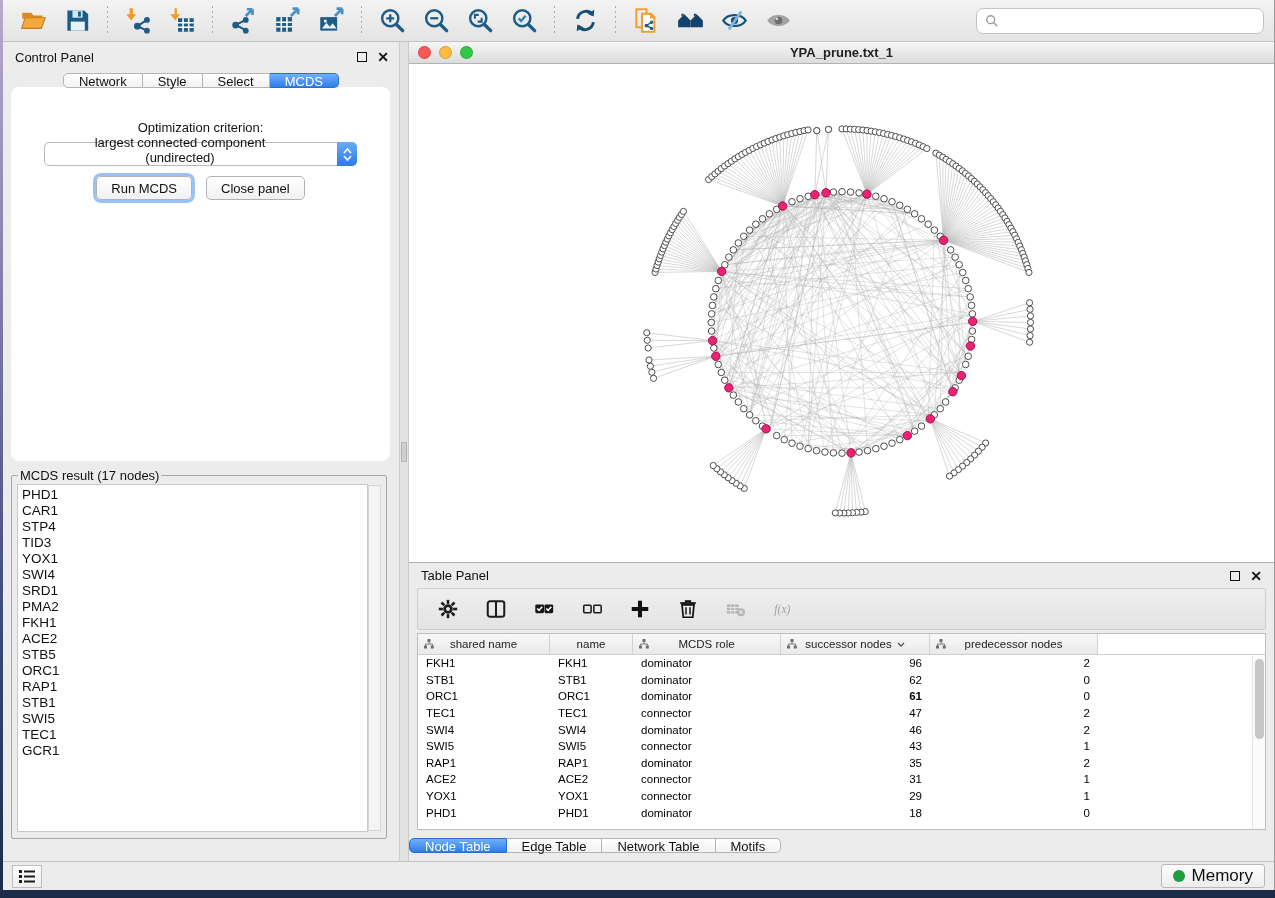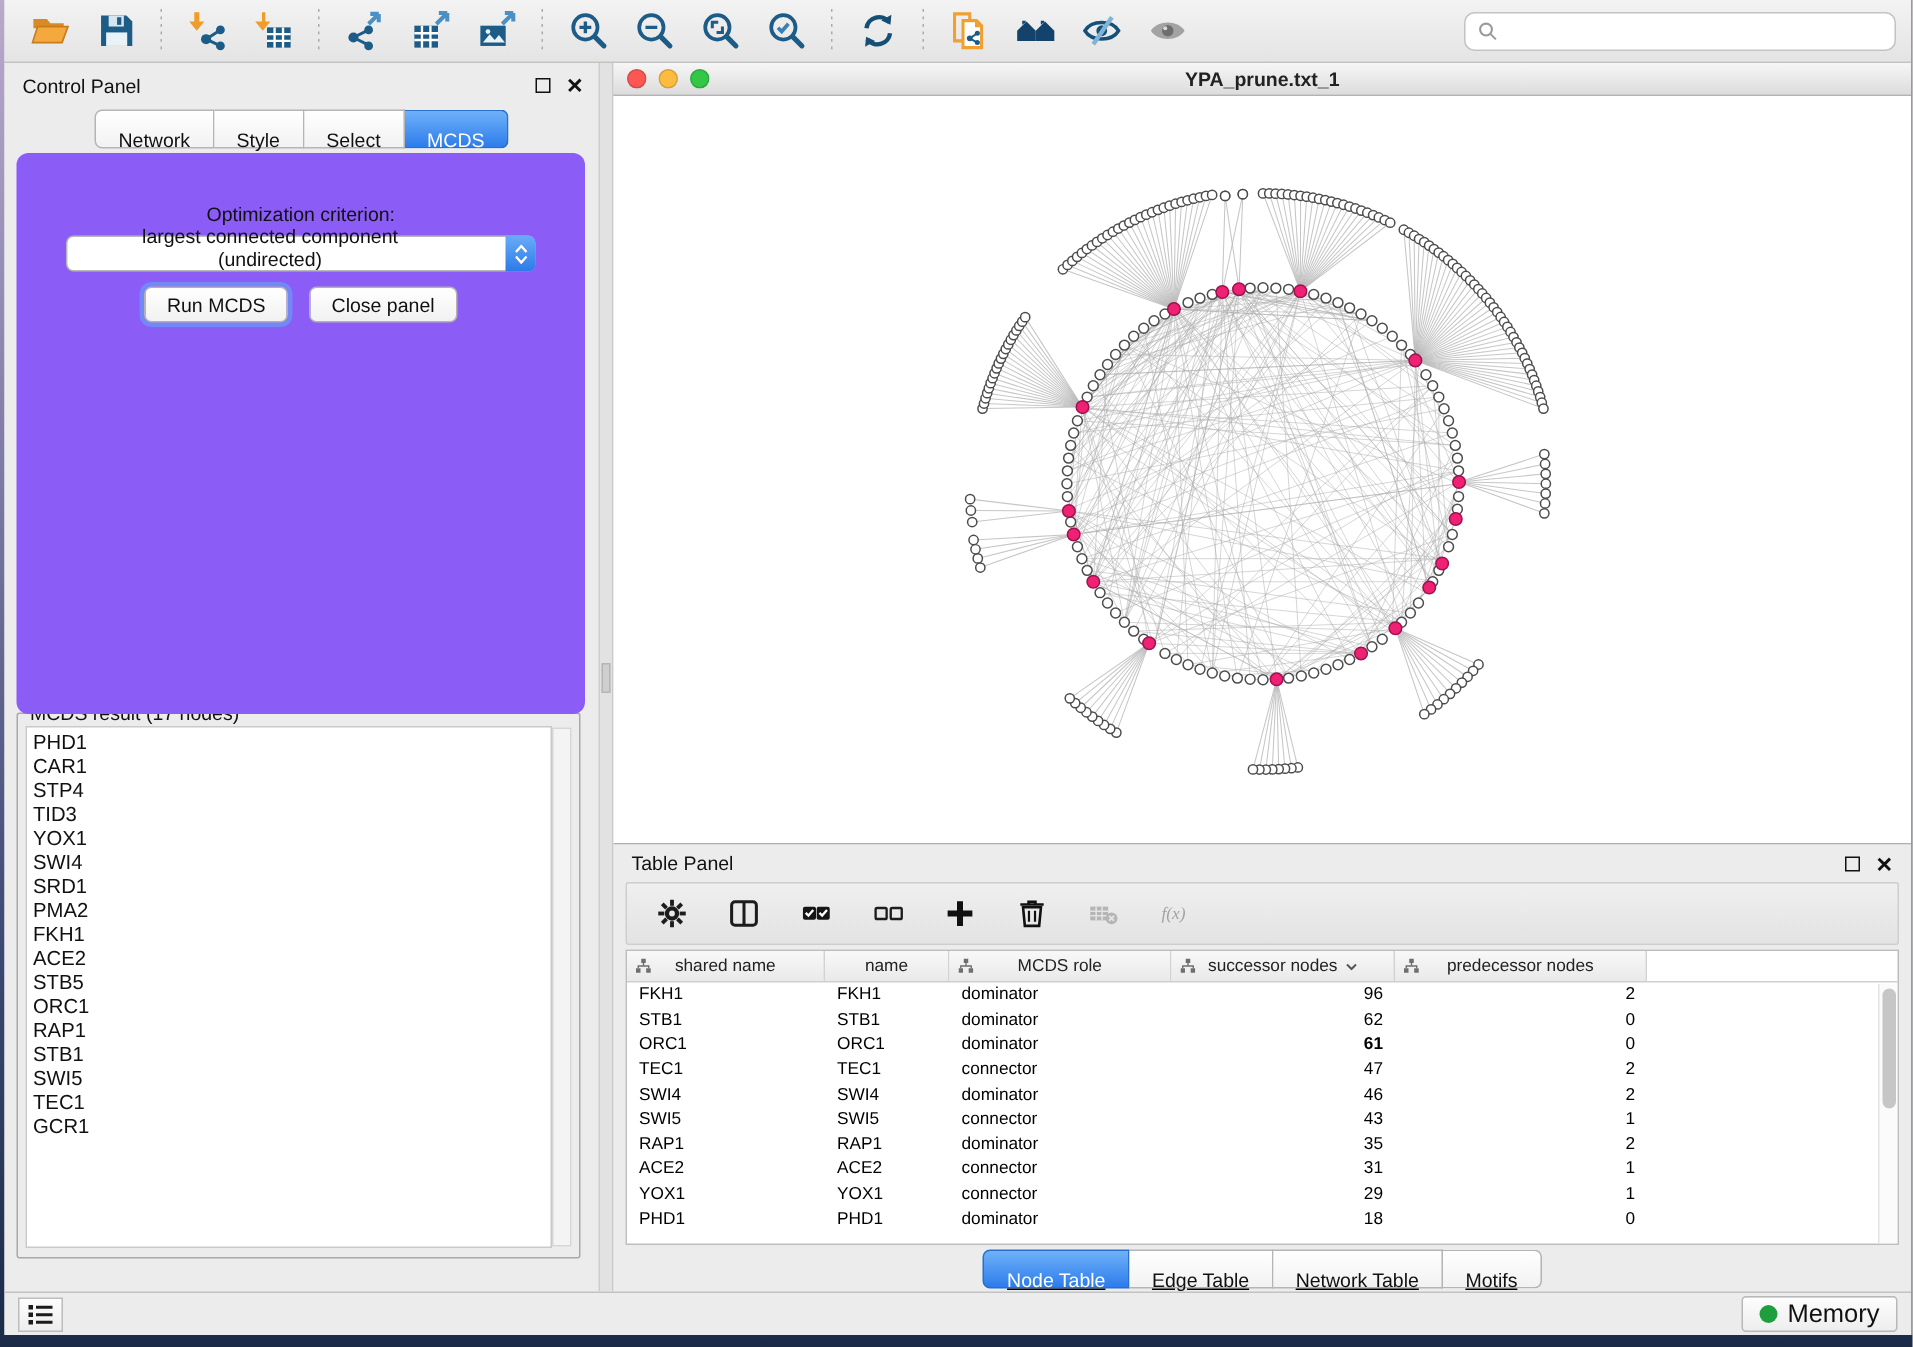--- a/index.html
+++ b/index.html
@@ -35,29 +35,29 @@
 
   
   .control-panel { width:397px; flex:none; position:relative; background:#ececec; border-right:1px solid #cdcdcd; }
   .panel-title-row { position:absolute; top:4px; left:12px; right:10px; height:22px; display:flex; align-items:center; font-size:13px; color:#111; }
   .panel-title-row .win-icons { margin-left:auto; display:flex; gap:10px; align-items:center; }
   .float-box { width:10px; height:10px; border:1.6px solid #111; display:inline-block; cursor:pointer; }
   .close-x { font-size:14px; font-weight:bold; color:#111; line-height:10px; cursor:pointer; }
 
   .seg { display:flex; }
   .seg .seg-btn {
-    font:13px "Liberation Sans",sans-serif; color:#111; height:15px; padding:12px 15px;
+    font:13px "Liberation Sans",sans-serif; color:#111; height:15px; padding:0 15px;
     background:linear-gradient(#ffffff,#f2f2f2); border:1px solid #b5b5b5; border-left-width:0; cursor:pointer;
   }
   .seg .seg-btn:first-child { border-left-width:1px; border-radius:5px 0 0 5px; }
   .seg .seg-btn:last-child { border-radius:0 5px 5px 0; }
   .seg .seg-btn.active { background:linear-gradient(#6fb1f9,#2d7ceb); color:#fff; border-color:#2a6fd0; }
 
   .cp-tabs { position:absolute; top:31px; left:0; width:100%; display:flex; justify-content:center; z-index:3; }
-  .cp-card { position:absolute; top:60px; left:8px; right:9px; height:374px; background:#8b5cf6; border-radius:8px; z-index:1; }
+  .cp-card { position:absolute; top:45px; left:8px; right:9px; height:374px; background:#ffffff; border-radius:8px; z-index:1; }
   .opt-label { position:absolute; top:33px; width:100%; text-align:center; font-size:13px; color:#111; }
   .dropdown {
     position:absolute; top:55px; left:33px; right:33px; height:24px;
     background:#fff; border:1px solid #b9b9b9; border-radius:5px; display:flex; align-items:flex-end; cursor:pointer;gap:40px;
   }
   .dropdown .val { flex:1; text-align:center; font-size:13px; color:#111; padding-left:18px; }
   .dropdown .stepper {
     width:20px; height:24px; margin:-1px -1px -1px 0; border-radius:0 5px 5px 0;
     background:linear-gradient(#6aacf8,#2c7ae9); display:flex; flex-direction:column; align-items:center; justify-content:center; gap:1px;
   }
@@ -122,21 +122,21 @@
     background:linear-gradient(#f8f8f8,#e9e9e9); border-right:1px solid #d2d2d2;
     font-size:11.5px; color:#222;
   }
   .th .tree-ico { position:absolute; left:6px; top:5px; }
   .tr { display:flex; height:16.6px; align-items:center; }
   .td { flex:none; font-size:11.5px; color:#000; padding:0 8px; white-space:nowrap; overflow:hidden; }
   .td.right { text-align:right; }
   .t-vscroll { position:absolute; top:22px; right:0; bottom:0; width:13px; background:#fbfbfb; border-left:1px solid #e3e3e3; }
   .t-vscroll .thumb { position:absolute; top:3px; left:2px; width:9px; height:80px; background:#c6c6c6; border-radius:5px; }
 
-  .tp-tabs { flex:none; height:31px; display:flex; align-items:center; justify-content:center;text-decoration:underline; }
+  .tp-tabs { flex:none; height:31px; display:flex; align-items:center; justify-content:flex-start; }
 
   
   .status-bar {
     position:absolute; bottom:0; left:0; right:0; height:29px; background:#ececec;
     border-top:1px solid #c2c2c2; display:flex; align-items:center; padding:0 9px;
   }
   .sb-list-btn { width:30px; height:23px; background:linear-gradient(#fdfdfd,#eee); border:1px solid #bdbdbd; display:flex; align-items:center; justify-content:center; cursor:pointer; }
   .memory-btn {
     margin-left:auto; height:24px; display:flex; align-items:center; gap:7px; padding:0 11px;
     background:linear-gradient(#fdfdfd,#ededed); border:1px solid #b8b8b8; border-radius:3px;

